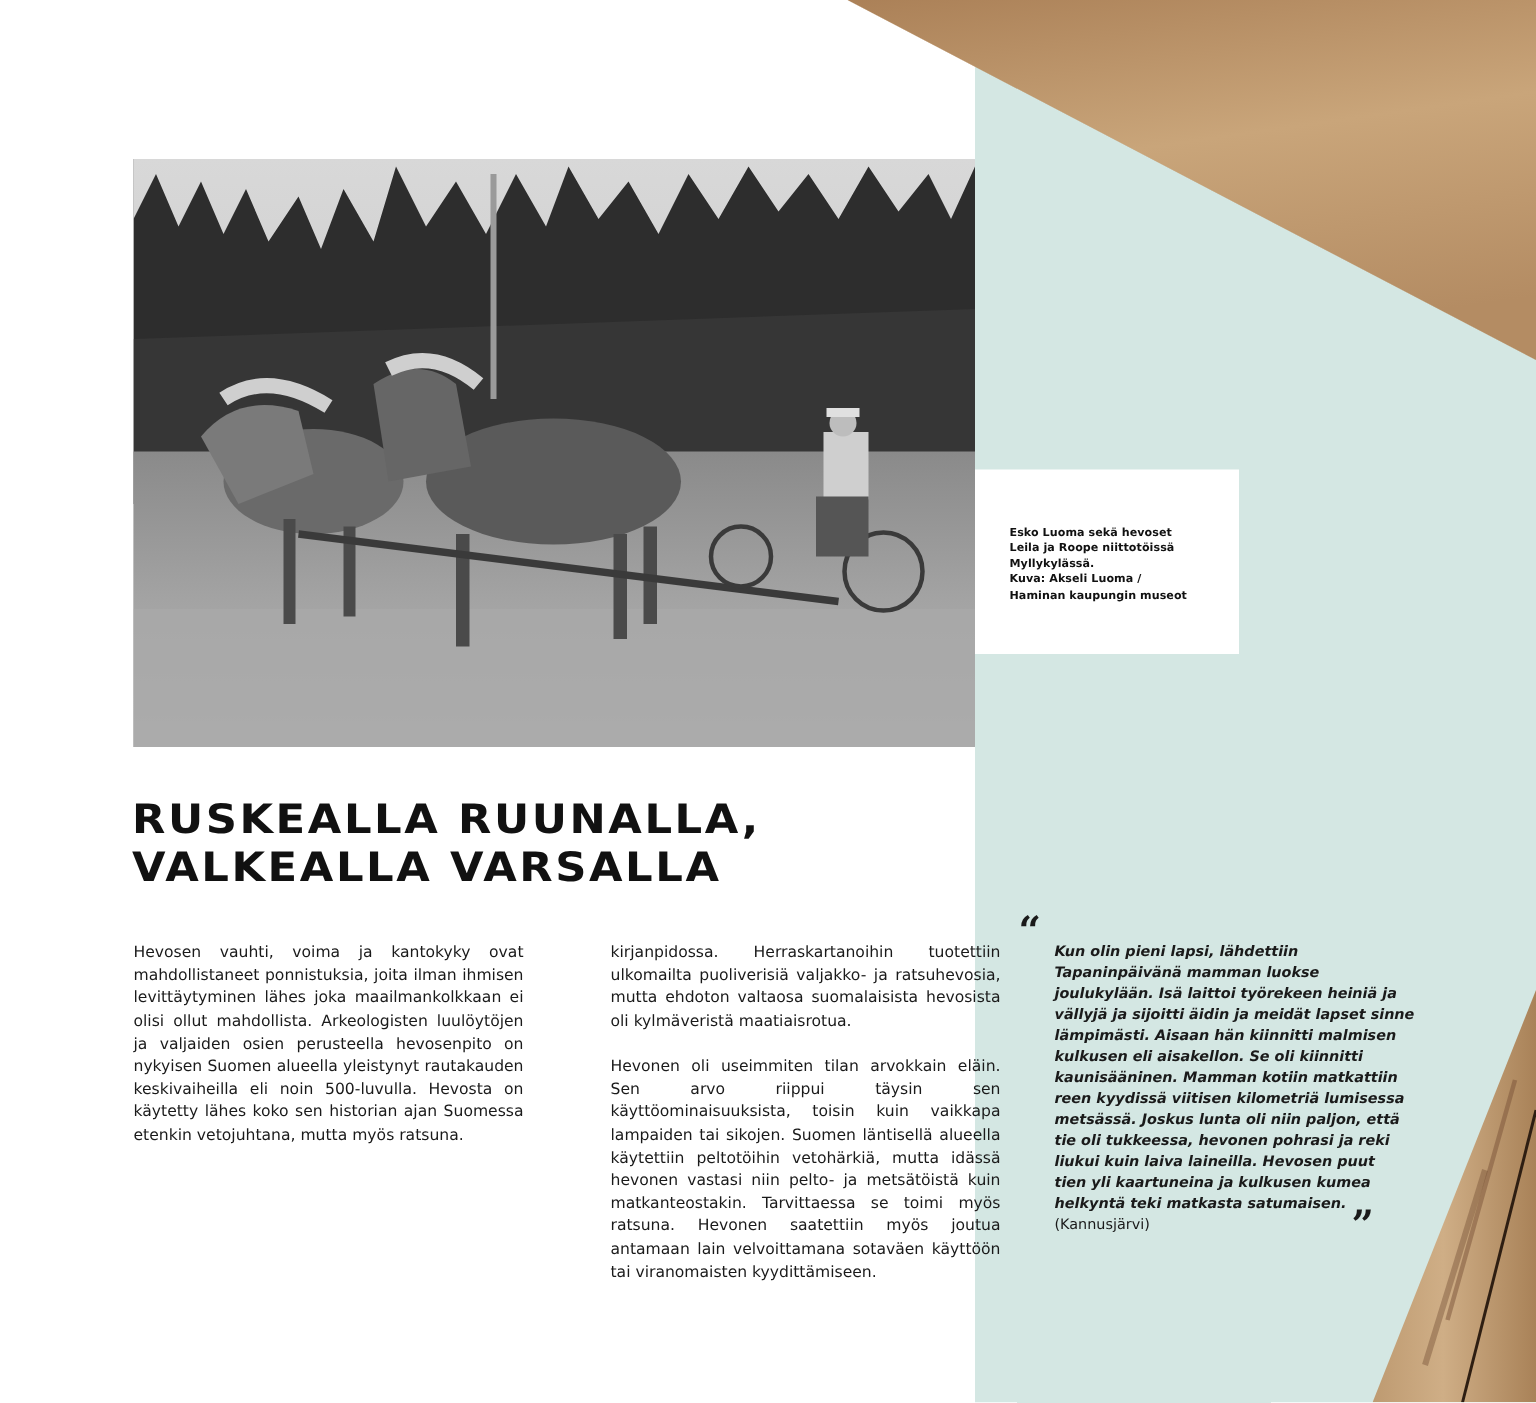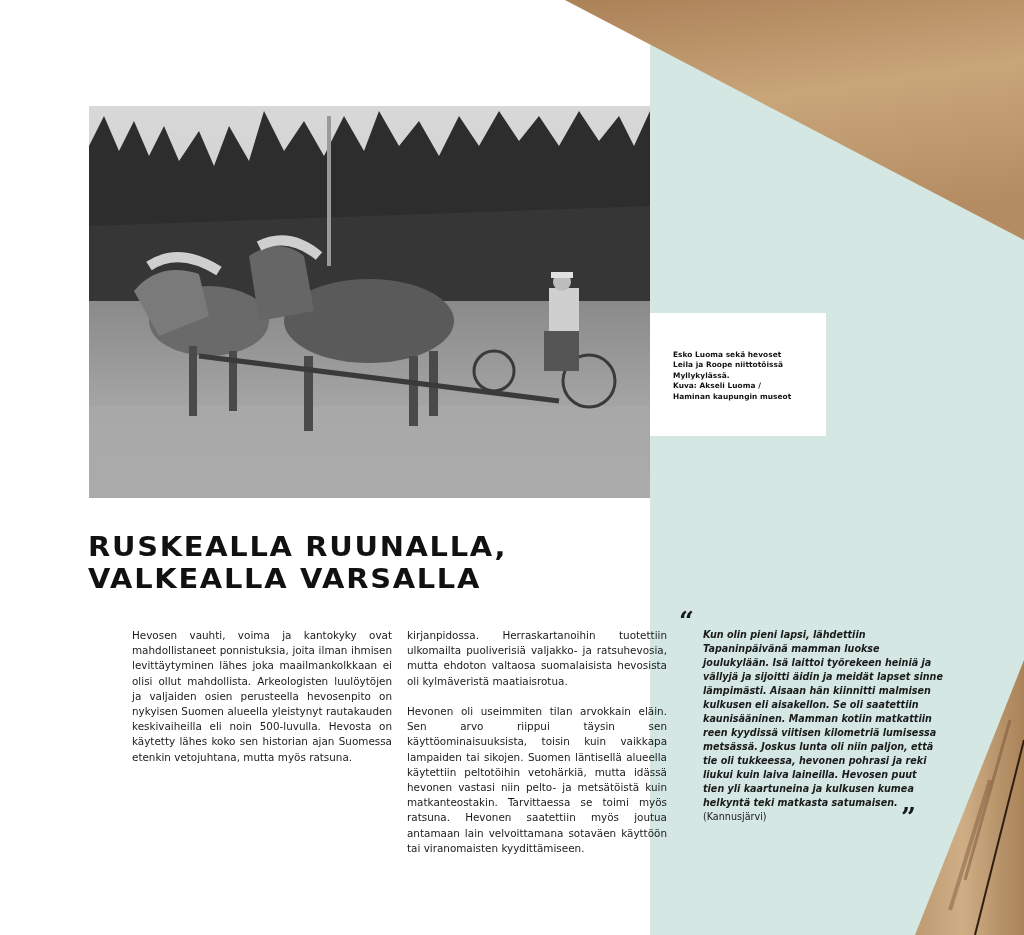--- a/index.html
+++ b/index.html
@@ -9,21 +9,21 @@
   .wood svg { display:block; }
   .photo { position:absolute; left:89px; top:106px; width:561px; height:392px; overflow:hidden; background:#888; }
   .photo svg { display:block; }
   .caption-box { position:absolute; left:650px; top:313px; width:176px; height:123px; background:#ffffff; }
   .caption-text { position:absolute; left:23px; top:37px; width:150px; font-size:7.4px; line-height:10.4px; color:#111; letter-spacing:0.05px;font-weight:bold; }
   .caption-text div { white-space:nowrap; }
   .title { position:absolute; left:88px; top:531px; font-family:"DejaVu Sans", sans-serif; font-weight:bold; font-size:27px; line-height:32px; letter-spacing:1.6px; color:#111; transform:scaleX(1.07); transform-origin:left top; }
   .title div { white-space:nowrap; }
   .col { position:absolute; top:628px; width:260px; font-size:10.4px; line-height:15.2px; color:#1a1a1a; text-align:justify; }
   .col p { margin:0 0 15.2px 0; }
-  .col1 { left:89px;margin-left:43px; }
+  .col1 { left:89px; }
   .col2 { left:363px;margin-left:44px; }
   .quote-open { position:absolute; left:679px; top:608px; font-family:"DejaVu Serif", serif; font-weight:bold; font-size:26px; line-height:26px; color:#1a1a1a; }
   .quote-close { position:absolute; left:901px; top:804px; font-family:"DejaVu Serif", serif; font-weight:bold; font-size:26px; line-height:26px; color:#1a1a1a; }
   .quote-body { position:absolute; left:703px; top:628px; width:236px; font-size:9.6px; line-height:14px; font-style:italic; font-weight:bold; color:#1a1a1a; }
   .quote-body div { white-space:nowrap; }
   .quote-source { font-style:normal; font-weight:normal; }
 </style>
 </head>
 <body>
 
@@ -153,21 +153,21 @@
   <p>Hevonen oli useimmiten tilan arvokkain eläin. Sen arvo riippui täysin sen käyttöominaisuuksista, toisin kuin vaikkapa lampaiden tai sikojen. Suomen läntisellä alueella käytettiin peltotöihin vetohärkiä, mutta idässä hevonen vastasi niin pelto- ja metsätöistä kuin matkanteostakin. Tarvittaessa se toimi myös ratsuna. Hevonen saatettiin myös joutua antamaan lain velvoittamana sotaväen käyttöön tai viranomaisten kyydittämiseen.</p>
 </div>
 
 <div class="quote-open">“</div>
 <div class="quote-body">
   <div>Kun olin pieni lapsi, lähdettiin</div>
   <div>Tapaninpäivänä mamman luokse</div>
   <div>joulukylään. Isä laittoi työrekeen heiniä ja</div>
   <div>vällyjä ja sijoitti äidin ja meidät lapset sinne</div>
   <div>lämpimästi. Aisaan hän kiinnitti malmisen</div>
-  <div>kulkusen eli aisakellon. Se oli saatettiin</div>
+  <div>kulkusen eli aisakellon. Se oli kiinnitti</div>
   <div>kaunisääninen. Mamman kotiin matkattiin</div>
   <div>reen kyydissä viitisen kilometriä lumisessa</div>
   <div>metsässä. Joskus lunta oli niin paljon, että</div>
   <div>tie oli tukkeessa, hevonen pohrasi ja reki</div>
   <div>liukui kuin laiva laineilla. Hevosen puut</div>
   <div>tien yli kaartuneina ja kulkusen kumea</div>
   <div>helkyntä teki matkasta satumaisen.</div>
   <div class="quote-source">(Kannusjärvi)</div>
 </div>
 <div class="quote-close">”</div>

